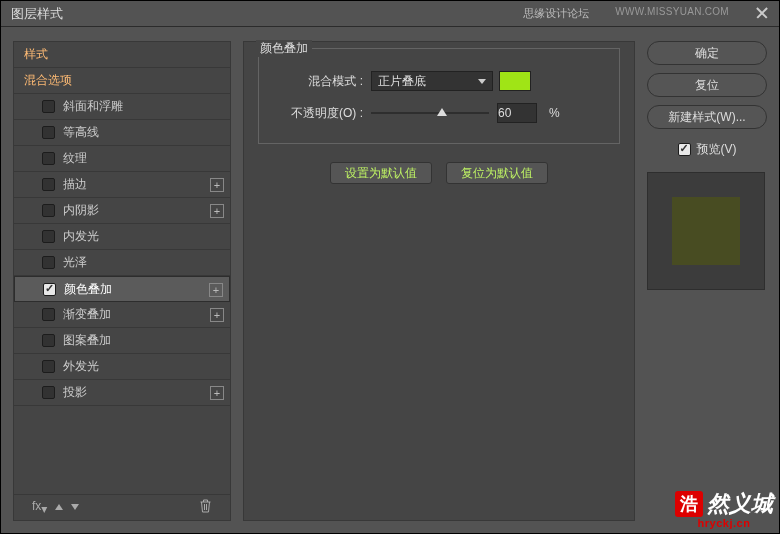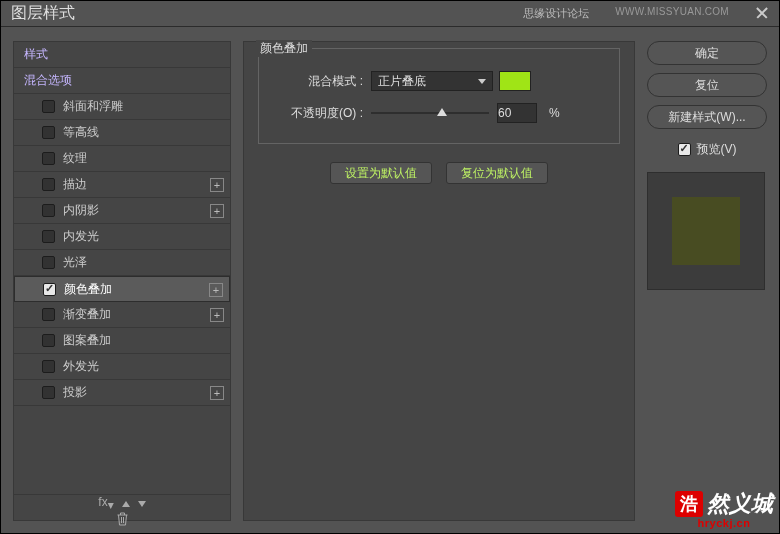--- a/index.html
+++ b/index.html
@@ -1,40 +1,40 @@
 <!DOCTYPE html>
 <html><head>
 <meta charset="utf-8">
 <style>
 * { box-sizing: border-box; margin: 0; padding: 0; font-family: "Microsoft YaHei", Arial, sans-serif; font-size: 12px; }
 body { background: #fff; }
 .window { width: 780px; height: 534px; background: #535353; position: relative; border: 1px solid #000; }
 .titlebar { height: 26px; background: #535353; display: flex; align-items: center; padding: 0 10px; justify-content: space-between; border-bottom: 1px solid #2b2b2b; }
-.titlebar .title { color: #ddd; font-size: 16px; }
+.titlebar .title { color: #ddd; font-size: 13px; }
 .titlebar .right { display: flex; align-items: flex-start; gap: 26px; }
 .titlebar .forum { color: #bbb; font-size: 11px; }
 .titlebar .forum-url { color: #999; font-size: 10px; letter-spacing: 0.3px; }
 .close-icon { width: 14px; height: 14px; cursor: pointer; position: relative; }
 .close-icon::before, .close-icon::after { content: ''; position: absolute; width: 14px; height: 1.5px; background: #ccc; top: 6px; left: 0; }
 .close-icon::before { transform: rotate(45deg); }
 .close-icon::after { transform: rotate(-45deg); }
 .body { display: flex; padding: 14px 12px 12px 12px; gap: 12px; height: calc(100% - 26px); }
 
 .left-panel { width: 218px; background: #454545; border: 1px solid #383838; display: flex; flex-direction: column; }
-.section-header { height: 26px; display: flex; align-items: center; padding: 5px 10px; color: #c4b5fd; border-bottom: 1px solid #383838; }
+.section-header { height: 26px; display: flex; align-items: center; padding: 5px 10px; color: #fdba74; border-bottom: 1px solid #383838; }
 .style-list { flex: 1; overflow: hidden; }
 .style-row { height: 26px; display: flex; align-items: center; padding: 0 8px 0 8px; border-bottom: 1px solid #383838; color: #ccc; cursor: pointer; position: relative; }
 .style-row.indent1 { padding-left: 28px; }
 .style-row.indent2 { padding-left: 28px; }
 .style-row.active { background: #5b5b5b; color: #fff; border: 1px solid #2d2d2d; }
 .style-row input[type="checkbox"] { width: 13px; height: 13px; margin-right: 8px; appearance: none; background: #323232; border: 1px solid #1c1c1c; border-radius: 2px; cursor: pointer; position: relative; }
 .style-row input[type="checkbox"]:checked { background: #e8e8e8; }
 .style-row input[type="checkbox"]:checked::after { content: '✓'; position: absolute; top: -2px; left: 1px; color: #333; font-size: 11px; font-weight: bold; }
 .style-row .plus-icon { position: absolute; right: 6px; top: 6px; width: 14px; height: 14px; border: 1px solid #888; display: flex; align-items: center; justify-content: center; color: #bbb; font-size: 11px; line-height: 1; }
-.left-footer { height: 26px; border-top: 1px solid #383838; display: flex; align-items: center; padding: 0 18px; justify-content: space-between; color: #aaa; flex-direction: column; }
+.left-footer { height: 26px; border-top: 1px solid #383838; display: flex; align-items: center; padding: 0 18px; justify-content: space-between; color: #aaa; }
 .left-footer .fg { display: flex; align-items: center; gap: 8px; }
 .arrow-up, .arrow-down { width: 0; height: 0; border-left: 4px solid transparent; border-right: 4px solid transparent; }
 .arrow-up { border-bottom: 6px solid #aaa; }
 .arrow-down { border-top: 6px solid #aaa; }
 .trash-icon svg { width: 13px; height: 14px; }
 
 .mid-panel { flex: 1; background: #454545; border: 1px solid #383838; position: relative; padding: 6px 14px; }
 .fieldset { border: 1px solid #646464; padding: 10px 14px 20px 14px; position: relative; }
 .fieldset .legend { position: absolute; top: -8px; left: 8px; background: #454545; padding: 0 4px; color: #ddd; font-size: 12px; }
 .outer-legend { color: #ddd; position: absolute; top: -2px; left: 12px; background: #454545; padding: 0 4px; font-size: 12px; z-index: 2; }

